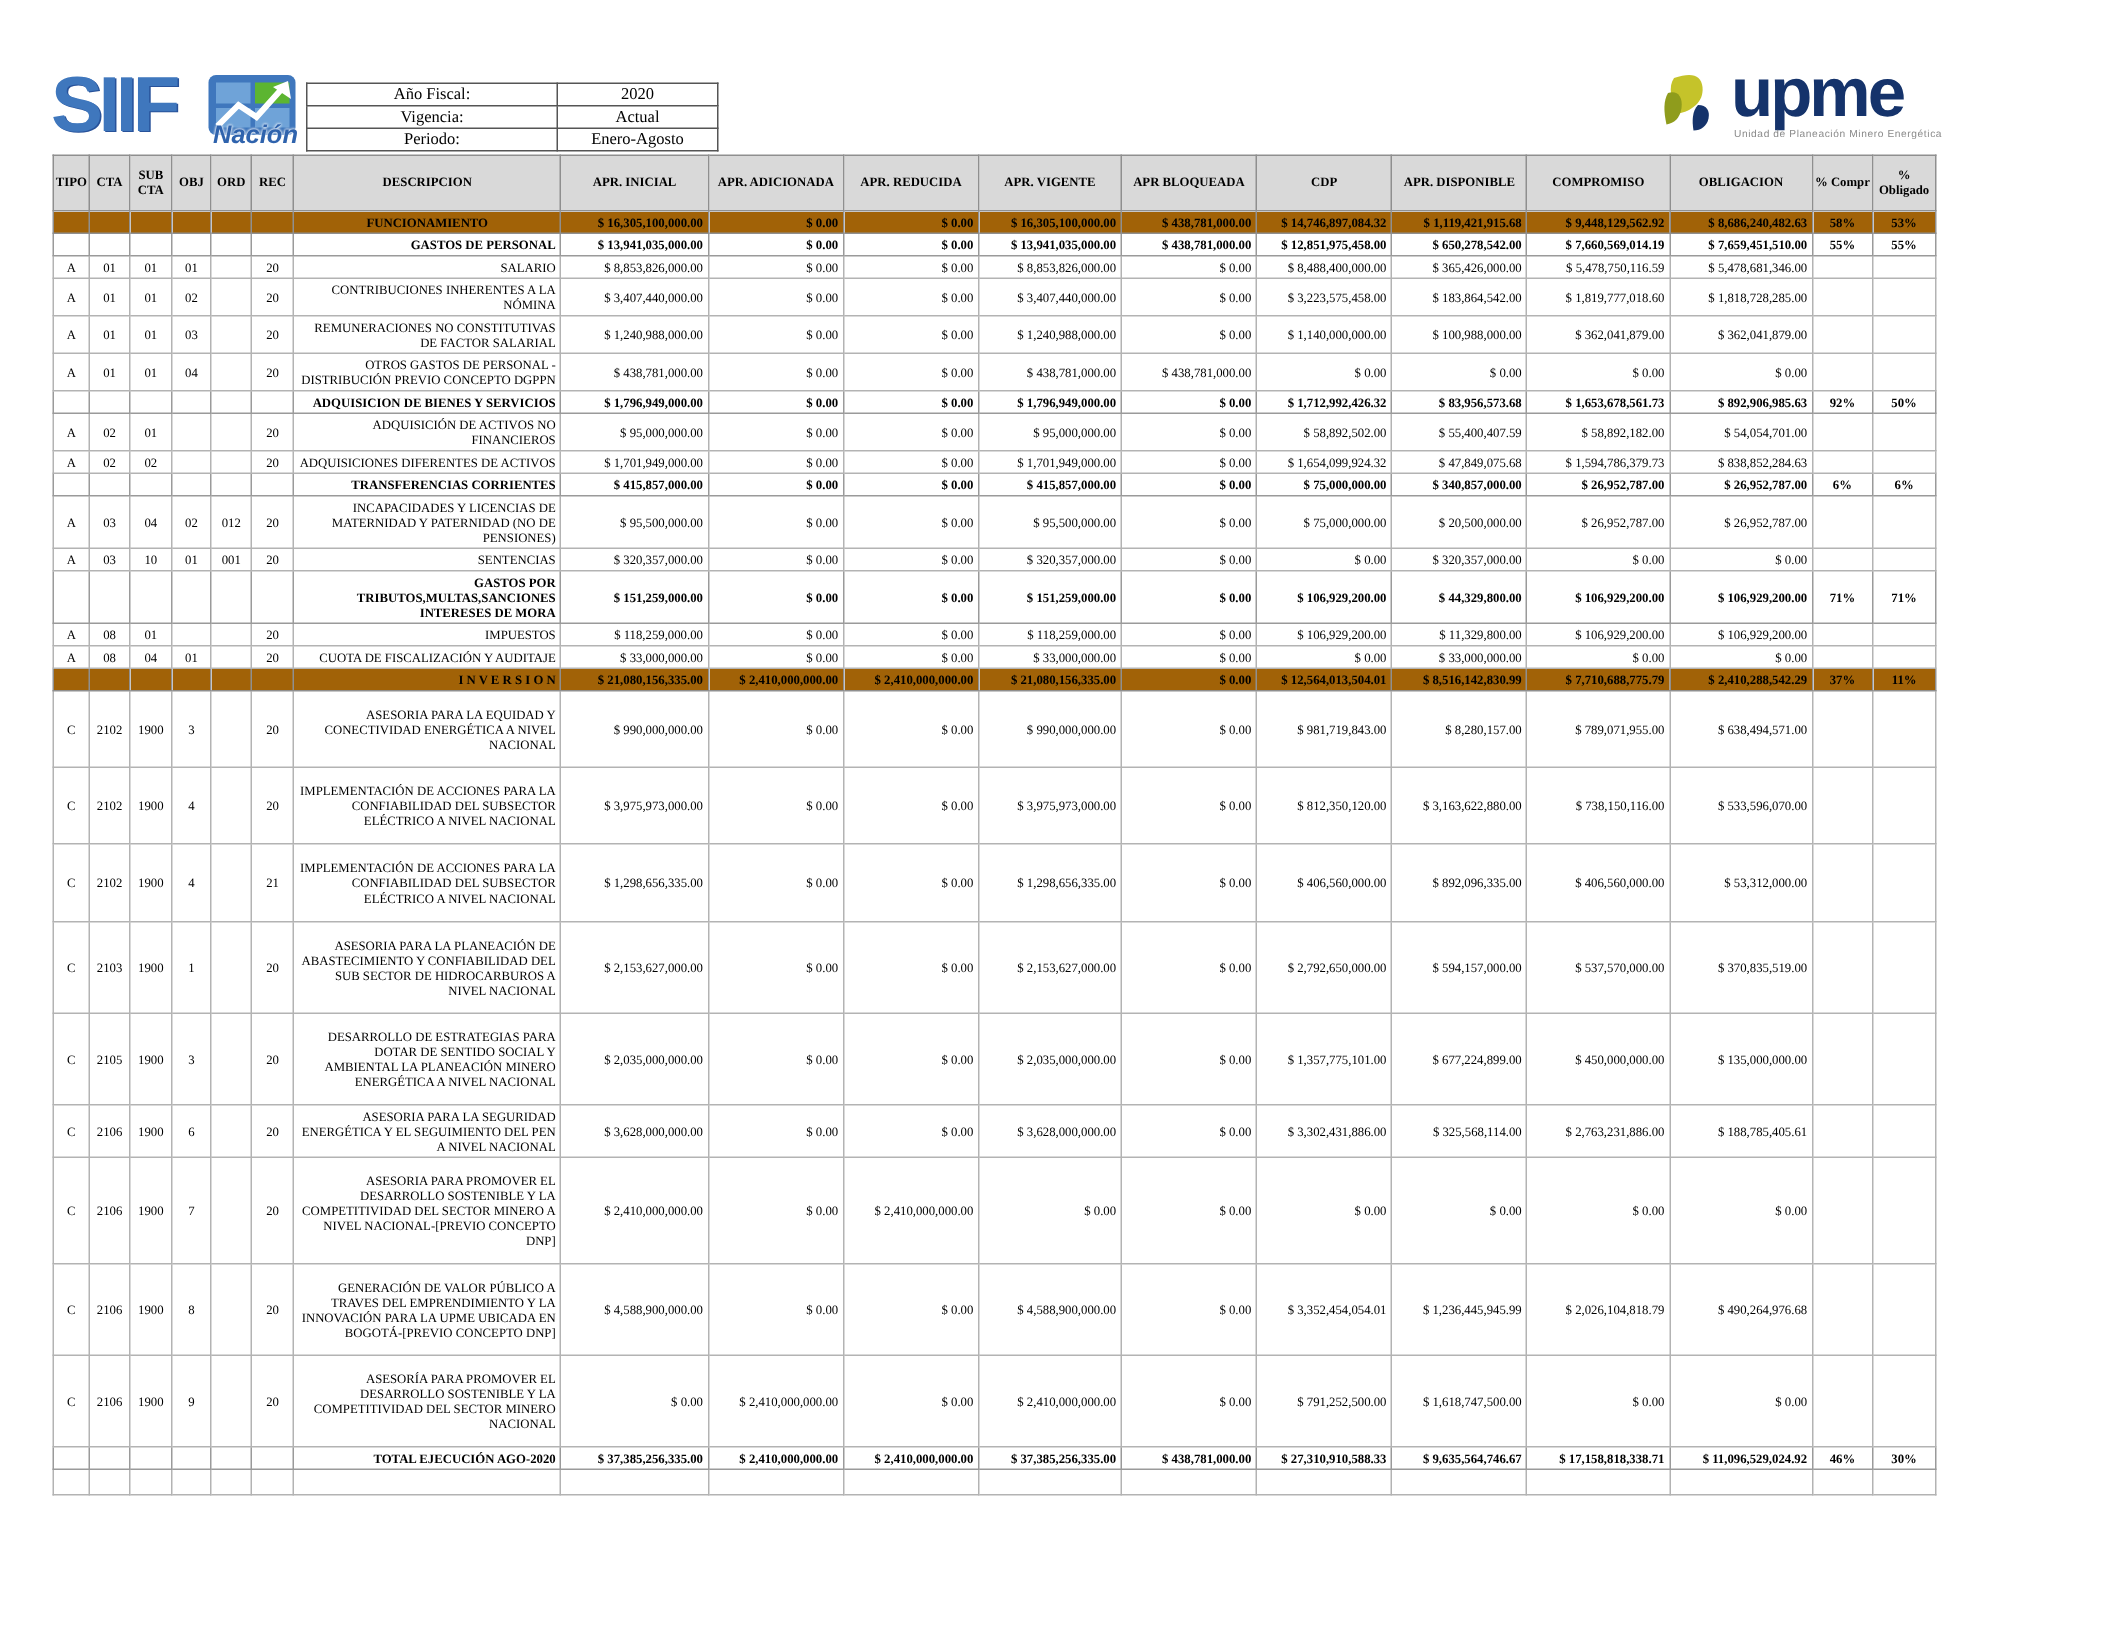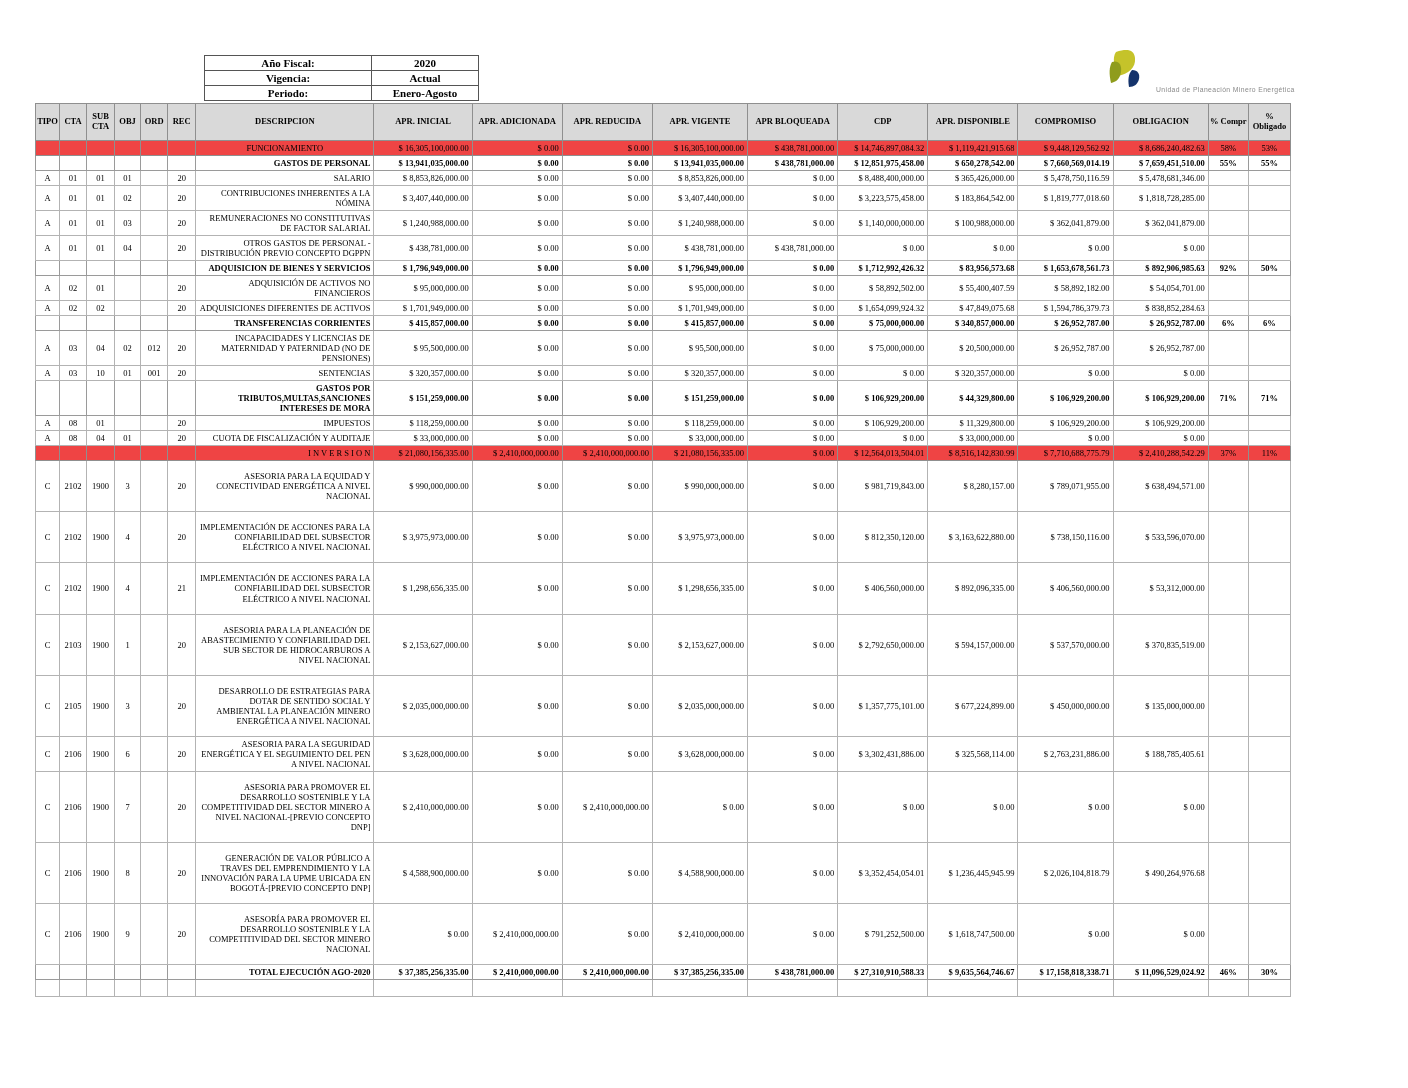--- a/index.html
+++ b/index.html
@@ -10,21 +10,21 @@
   .siif-logo{position:absolute;left:34px;top:44px;width:170px;height:58px;}
   .siif-text{position:absolute;left:0;top:0;font-family:"Liberation Sans",sans-serif;
              font-weight:bold;font-size:52px;line-height:52px;letter-spacing:-3px;
              color:#3f77bd;text-shadow:1px 1px 0 #28529a;}
   .siif-icon{position:absolute;left:103px;top:2px;}
   .siif-nacion{position:absolute;left:108px;top:36px;font-family:"Liberation Sans",sans-serif;
                font-weight:bold;font-style:italic;font-size:17px;color:#2f63ad;
                text-shadow:0 0 2px #ffffff,0 0 2px #ffffff;}
 
   .info-table{position:absolute;left:204px;top:55px;border-collapse:collapse;}
-  .info-table td{border:1px solid #555;font-weight:bold;font-size:11px;
+  .info-table td{border:1px solid #555;font-weight:normal;font-size:11px;
                  text-align:center;vertical-align:middle;padding:0 4px;height:14px;}
   .info-table td.lbl{width:158px;}
   .info-table td.val{width:98px;text-align:center;}
 
   .upme-logo{position:absolute;left:1108px;top:46px;width:200px;height:52px;}
   .upme-text{position:absolute;left:46px;top:-12px;font-family:"Liberation Sans",sans-serif;
              font-weight:bold;font-size:46px;letter-spacing:-2px;color:#15336b;}
   .upme-tagline{position:absolute;left:48px;top:40px;font-family:"Liberation Sans",sans-serif;
                 font-size:6.8px;color:#8a8a8a;letter-spacing:.4px;white-space:nowrap;}
 
@@ -34,34 +34,49 @@
   .report th{background:#d9d9d9;border:1px solid #8f8f8f;font-weight:bold;
              font-size:8.5px;line-height:1.15;padding:3px 1px;text-align:center;
              vertical-align:middle;height:30px;overflow:hidden;}
   .report td{border:1px solid #b3b3b3;padding:2px 3px;vertical-align:middle;
              line-height:1.18;overflow:hidden;}
   .report td.code{text-align:center;}
   .report td.desc{text-align:right;}
   .report td.money{text-align:right;white-space:nowrap;}
   .report td.pct{text-align:center;}
 
-  tr.sec-c td, tr.sec-l td{background:#ef4444;font-weight:normal;border-color:#8f8f8f;}
+  tr.sec-c td, tr.sec-l td{background:#a16207;font-weight:bold;border-color:#8f8f8f;}
   tr.sec-c td.desc{text-align:center;}
   tr.sub-c td{font-weight:bold;border-color:#9a9a9a;}
   tr.sub-c td.desc{text-align:right;}
   tr.sub-l td{font-weight:bold;border-color:#9a9a9a;}
   tr.det td{}
   tr.tall td{padding-top:10px;padding-bottom:10px;}
   tr.empty td{height:12px;}
 </style>
 </head>
 <body>
 
 <div class="page">
 
+  <div class="siif-logo">
+    <span class="siif-text">SIIF</span>
+    <span class="siif-icon">
+      <svg width="64" height="48" viewBox="0 0 64 48">
+        <rect x="2" y="4" width="58" height="40" rx="5" fill="#3f77bd"></rect>
+        <rect x="7" y="9" width="23" height="14" fill="#6fa3d8"></rect>
+        <rect x="33" y="9" width="23" height="14" fill="#5cb531"></rect>
+        <rect x="7" y="26" width="23" height="13" fill="#6fa3d8"></rect>
+        <rect x="33" y="26" width="23" height="13" fill="#6fa3d8"></rect>
+        <polyline points="8,38 22,24 34,32 52,12" fill="none" stroke="#ffffff" stroke-width="4"></polyline>
+        <polygon points="55,8 57,20 45,12" fill="#ffffff"></polygon>
+      </svg>
+    </span>
+    <span class="siif-nacion">Nación</span>
+  </div>
 
   <table class="info-table">
     <tbody>
         <tr>
       <td class="lbl">Año Fiscal:</td>
       <td class="val">2020</td>
     </tr>
     <tr>
       <td class="lbl">Vigencia:</td>
       <td class="val">Actual</td>
@@ -74,20 +89,21 @@
     </table>
 
   <div class="upme-logo">
     <span>
       <svg width="46" height="52" viewBox="0 0 46 52">
         <path d="M8 6 C20 2 26 4 27 12 C28 22 20 28 10 30 C6 20 4 12 8 6 Z" fill="#c5c32a"></path>
         <path d="M4 16 C10 14 14 18 13 26 C12 33 8 36 3 37 C1 28 1 21 4 16 Z" fill="#8f9c1c"></path>
         <path d="M24 24 c6 0 8 4 7 9 c-1 5 -5 8 -10 8 c-1 -6 -1 -13 3 -17 Z" fill="#15336b"></path>
       </svg>
     </span>
+    <span class="upme-text">upme</span>
     <span class="upme-tagline">Unidad de Planeación Minero Energética</span>
   </div>
 
   <table class="report">
     <colgroup>
       <col style="width:24px">
         <col style="width:27px">
         <col style="width:28px">
       <col style="width:26px">
         <col style="width:27px">

